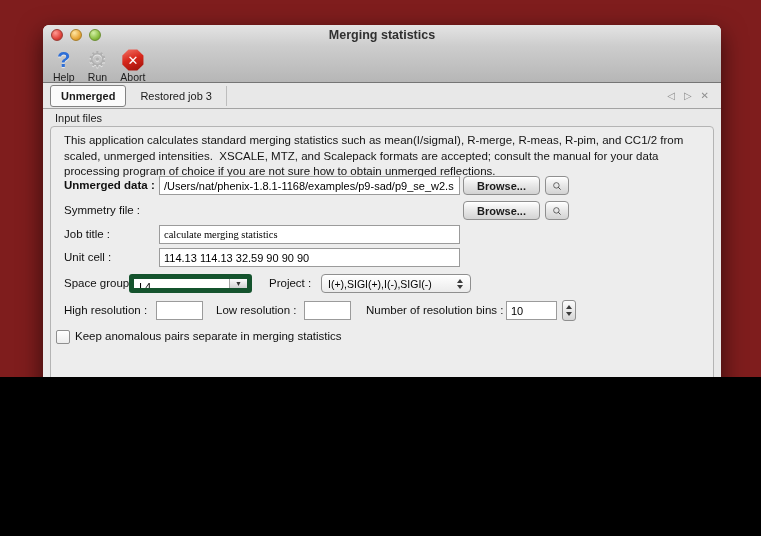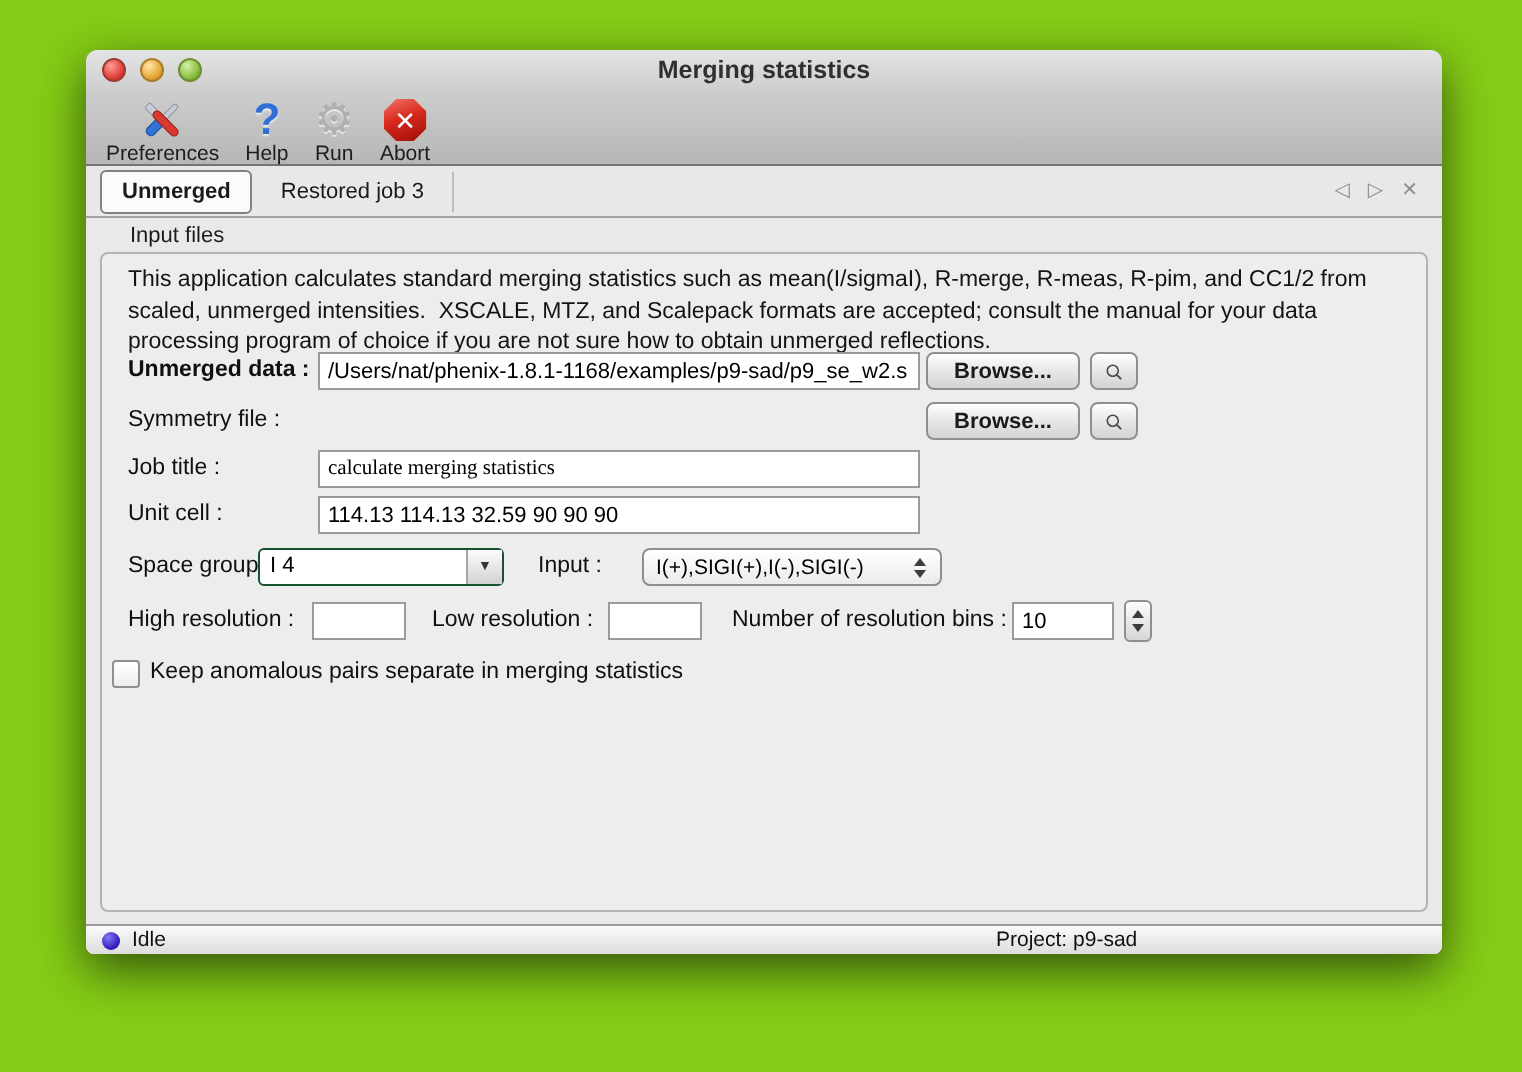--- a/index.html
+++ b/index.html
@@ -1,16 +1,16 @@
 <!DOCTYPE html>
 <html><head>
 <meta charset="utf-8">
 <style>
   html,body{margin:0;padding:0;background:#000;}
-  .stage{position:relative;width:761px;height:536px;background:#84cc16;overflow:hidden;
+  .stage{position:relative;width:761px;height:377px;background:#7f1d1d;overflow:hidden;
          font-family:"Liberation Sans","DejaVu Sans",sans-serif;}
   .window{position:absolute;left:43px;top:25px;width:678px;height:452px;
           border-radius:6px 6px 4px 4px;overflow:hidden;background:#e9e9e9;
           box-shadow:0 8px 24px rgba(0,0,0,.6);}
   
   .titlebar{position:absolute;left:0;top:0;right:0;height:21px;
             background:linear-gradient(#e4e4e4,#cdcdcd);}
   .lights{position:absolute;left:8px;top:4px;display:flex;gap:7px;}
   .light{width:12px;height:12px;border-radius:50%;display:inline-block;box-sizing:border-box;}
   .light.red{background:radial-gradient(circle at 35% 30%,#ff9a92,#e0443c 60%,#a32520);border:1px solid #9c3a33;}
@@ -35,21 +35,21 @@
   
   .tabbar{position:absolute;left:0;top:58px;right:0;height:26px;background:#e8e8e8;
           border-bottom:1px solid #a3a3a3;display:flex;align-items:center;box-sizing:border-box;}
   .tab{height:20px;line-height:20px;padding:0 10px;font-size:11px;color:#1a1a1a;cursor:default;}
   .tab.active{margin-left:7px;background:#fbfbfb;border:1px solid #828282;border-radius:3px;font-weight:bold;}
   .tab.inactive{border-right:1px solid #bdbdbd;padding:0 14px;}
   .tabnav{margin-left:auto;display:flex;gap:9px;padding-right:12px;color:#8f8f8f;font-size:10px;align-items:center;}
   .tabnav span{cursor:default;}
   
   .content{position:absolute;left:0;top:84px;right:0;bottom:15px;background:#e9e9e9;}
-  .section-label{position:absolute;left:12px;top:3px;font-size:11px;color:#1c1c1c;margin-left:10px;}
+  .section-label{position:absolute;left:12px;top:3px;font-size:11px;color:#1c1c1c;}
   .groupbox{position:absolute;left:7px;top:17px;right:7px;height:330px;background:#ededed;
             border:1px solid #b4b4b4;border-radius:4px;box-sizing:border-box;}
   .desc{position:absolute;left:13px;top:6px;width:640px;font-size:11.5px;line-height:15.5px;
         color:#141414;white-space:pre-wrap;}
   .row{position:absolute;left:0;right:0;height:20px;}
   .lbl{position:absolute;font-size:11.5px;line-height:19px;color:#101010;white-space:nowrap;}
   .lbl.bold{font-weight:bold;}
   .fld{position:absolute;height:19px;border:1px solid #9b9b9b;background:#fff;
        font-family:"Liberation Sans","DejaVu Sans",sans-serif;font-size:11px;color:#000;
        padding:0 4px;box-sizing:border-box;border-radius:0;outline:none;}
@@ -57,21 +57,21 @@
   .macbtn{position:absolute;height:19px;border:1px solid #8f8f8f;border-radius:4px;
           background:linear-gradient(#ffffff,#e9e9e9 45%,#d3d3d3);font-size:11px;font-weight:bold;
           color:#1a1a1a;box-shadow:inset 0 1px 0 #fff;display:flex;align-items:center;justify-content:center;
           box-sizing:border-box;cursor:default;}
   .l-main{left:13px;}  .f-main{left:108px;width:301px;}
   .btn-browse{left:412px;width:77px;}
   .btn-mag{left:494px;width:24px;border-radius:4px;}
   .row-unmerged{top:49px;} .row-symmetry{top:74px;} .row-jobtitle{top:98px;} .row-unitcell{top:121px;}
   .row-sg{top:147px;} .row-res{top:174px;} .row-check{top:200px;}
   
-  .combo{position:absolute;left:78px;width:123px;height:19px;border:1px solid #14532d;border-radius:3px;
+  .combo{position:absolute;left:78px;width:123px;height:19px;border:5px solid #14532d;border-radius:3px;
          background:#fff;box-sizing:border-box;display:flex;cursor:default;}
   .combo-val{flex:1;font-size:11px;line-height:17px;padding-left:5px;color:#000;overflow:hidden;}
   .combo-arrow{width:17px;border-left:1px solid #a5a5a5;background:linear-gradient(#fcfcfc,#d2d2d2);
                display:flex;align-items:center;justify-content:center;font-size:7px;color:#333;}
   .l-labels{left:218px;}
   .popup{position:absolute;left:270px;width:150px;height:19px;border:1px solid #8f8f8f;border-radius:4px;
          background:linear-gradient(#ffffff,#ebebeb);box-sizing:border-box;display:flex;align-items:center;
          box-shadow:inset 0 1px 0 #fff;cursor:default;}
   .popup-val{flex:1;font-size:10.5px;padding-left:6px;color:#000;white-space:nowrap;overflow:hidden;}
   .popup-steps{width:15px;display:flex;flex-direction:column;align-items:center;gap:2px;padding-right:3px;}
@@ -106,35 +106,20 @@
       <div class="lights">
         <span class="light red"></span>
         <span class="light yellow"></span>
         <span class="light green"></span>
       </div>
       <div class="title">Merging statistics</div>
     </div>
 
     <div class="toolbar">
       <div class="tool">
-        <span class="ticon">
-          <svg width="26" height="26" viewBox="0 0 26 26">
-            <g transform="rotate(45 13 13)">
-              <rect x="11.7" y="2.5" width="2.6" height="11" rx="1.2" fill="#c7ccd6" stroke="#8d939e" stroke-width="0.5"></rect>
-              <rect x="10.7" y="12.5" width="4.6" height="10.5" rx="2" fill="#3072d6" stroke="#1d4fa0" stroke-width="0.6"></rect>
-            </g>
-            <g transform="rotate(-45 13 13)">
-              <rect x="11.2" y="2.5" width="3.6" height="6" rx="1" fill="#c7ccd6" stroke="#8d939e" stroke-width="0.5"></rect>
-              <rect x="11" y="7.5" width="4" height="16" rx="2" fill="#d93a30" stroke="#9c231c" stroke-width="0.6"></rect>
-            </g>
-          </svg>
-        </span>
-        <span class="tlabel">Preferences</span>
-      </div>
-      <div class="tool">
         <span class="ticon help-glyph">?</span>
         <span class="tlabel">Help</span>
       </div>
       <div class="tool">
         <span class="ticon gear-glyph">⚙</span>
         <span class="tlabel">Run</span>
       </div>
       <div class="tool">
         <span class="ticon">
           <span class="abort-shape">
@@ -197,21 +182,21 @@
           <span class="lbl l-main">Unit cell :</span>
           <input class="fld f-main" value="114.13 114.13 32.59 90 90 90" style="">
         </div>
 
         <div class="row row-sg">
           <span class="lbl l-main">Space group :</span>
           <div class="combo">
             <span class="combo-val">I 4</span>
             <span class="combo-arrow">▼</span>
           </div>
-          <span class="lbl l-labels">Input :</span>
+          <span class="lbl l-labels">Project :</span>
           <div class="popup">
             <span class="popup-val">I(+),SIGI(+),I(-),SIGI(-)</span>
             <span class="popup-steps">
               <span class="tri-up"></span>
                 <span class="tri-down"></span>
             </span>
           </div>
         </div>
 
         <div class="row row-res">

